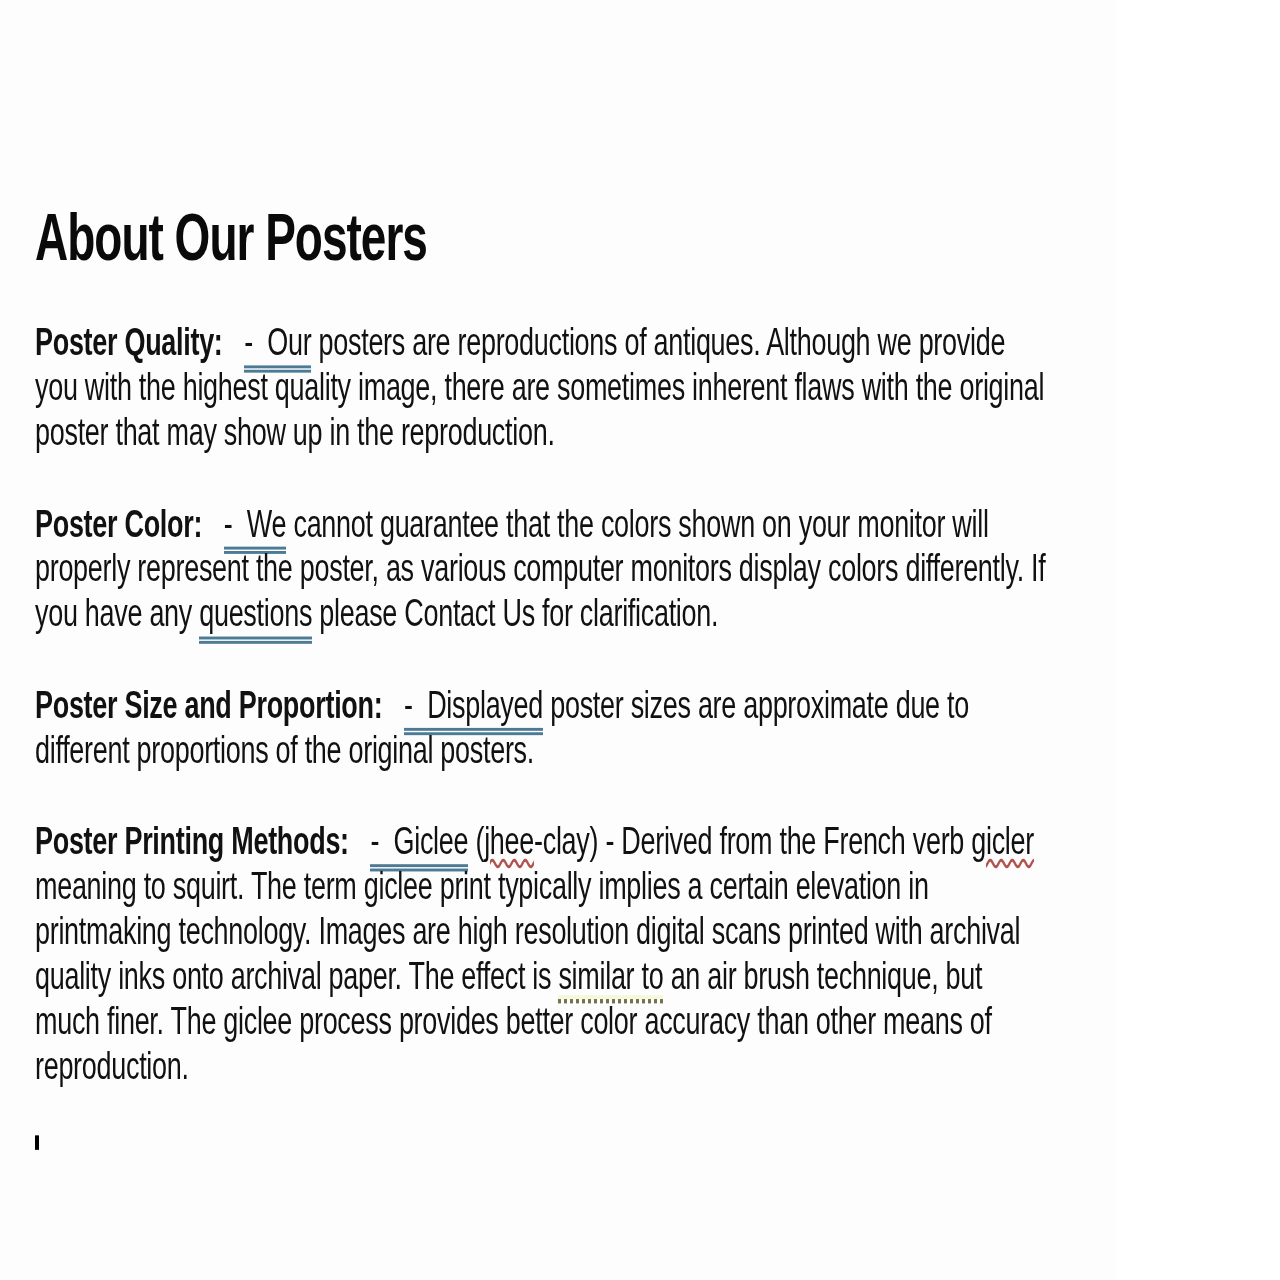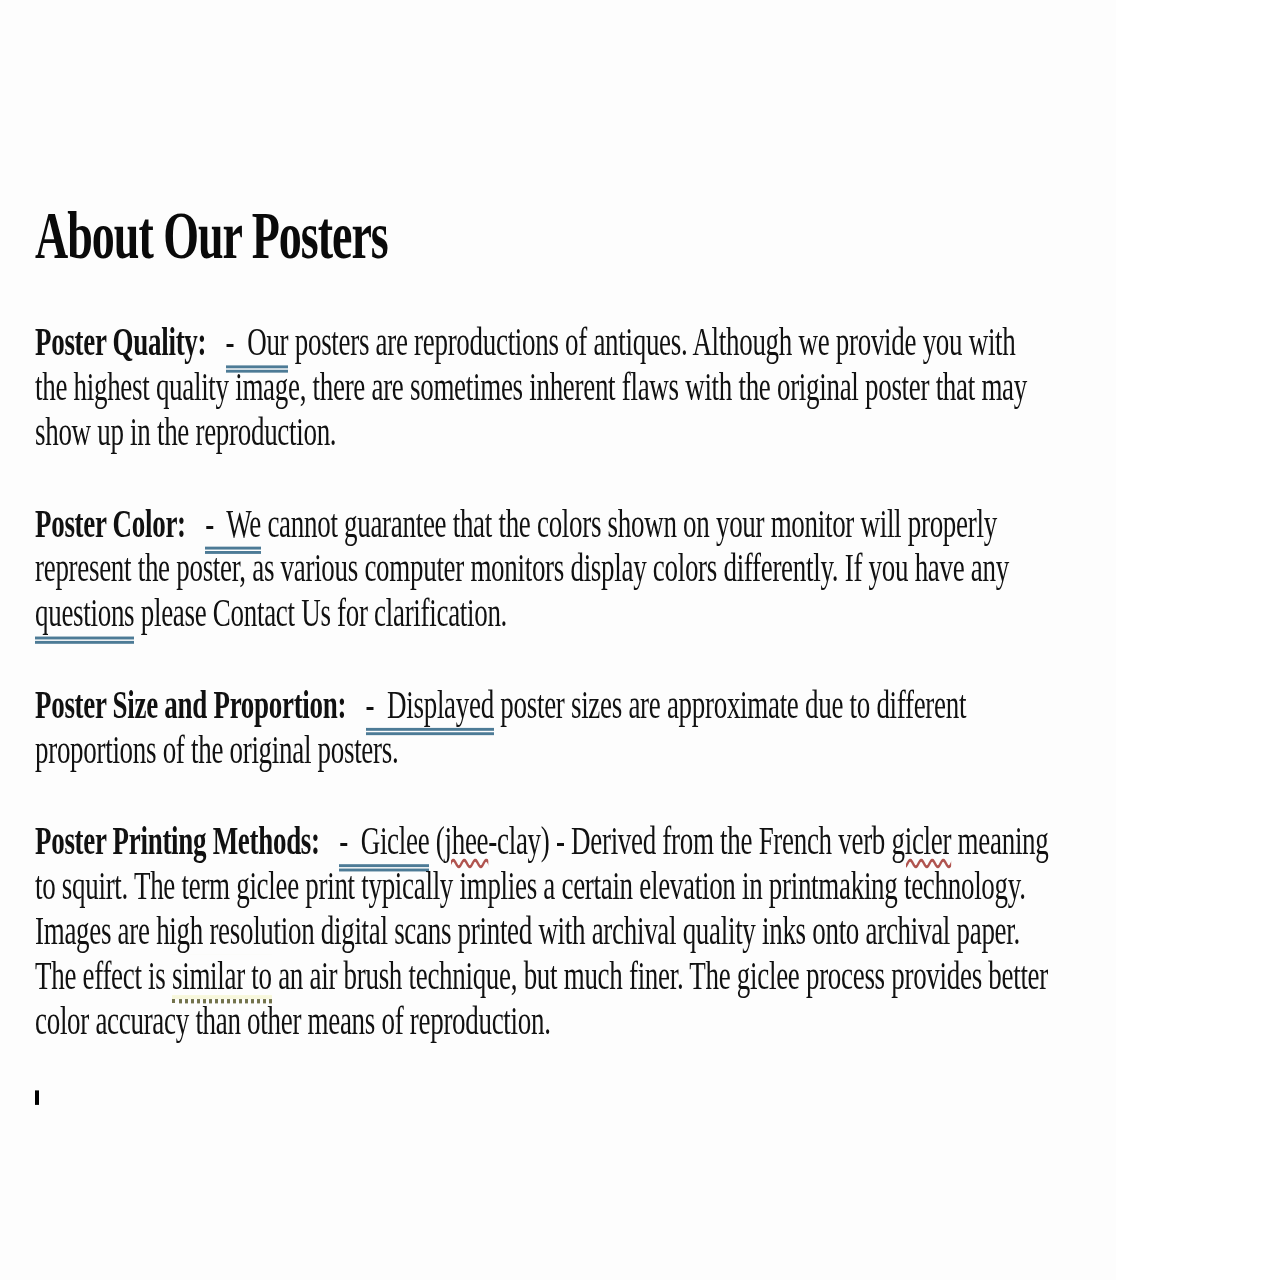--- a/index.html
+++ b/index.html
@@ -3,21 +3,21 @@
 <meta charset="utf-8">
 <style>
   * { margin: 0; padding: 0; box-sizing: border-box; }
   html, body { background: #ffffff; }
   .page {
     position: relative;
     width: 1116px;
     height: 1280px;
     background: #fdfdfd;
     overflow: hidden;
-    font-family: Liberation Serif, serif;
+    font-family: Liberation Sans, sans-serif;
     color: #111111;
   }
   .content {
     transform: scaleY(1.45);
     transform-origin: 0 0;
     padding: 143px 65px 0 35px;
   }
   h1.doc-title {
     font-size: 46px;
     line-height: 40px;

